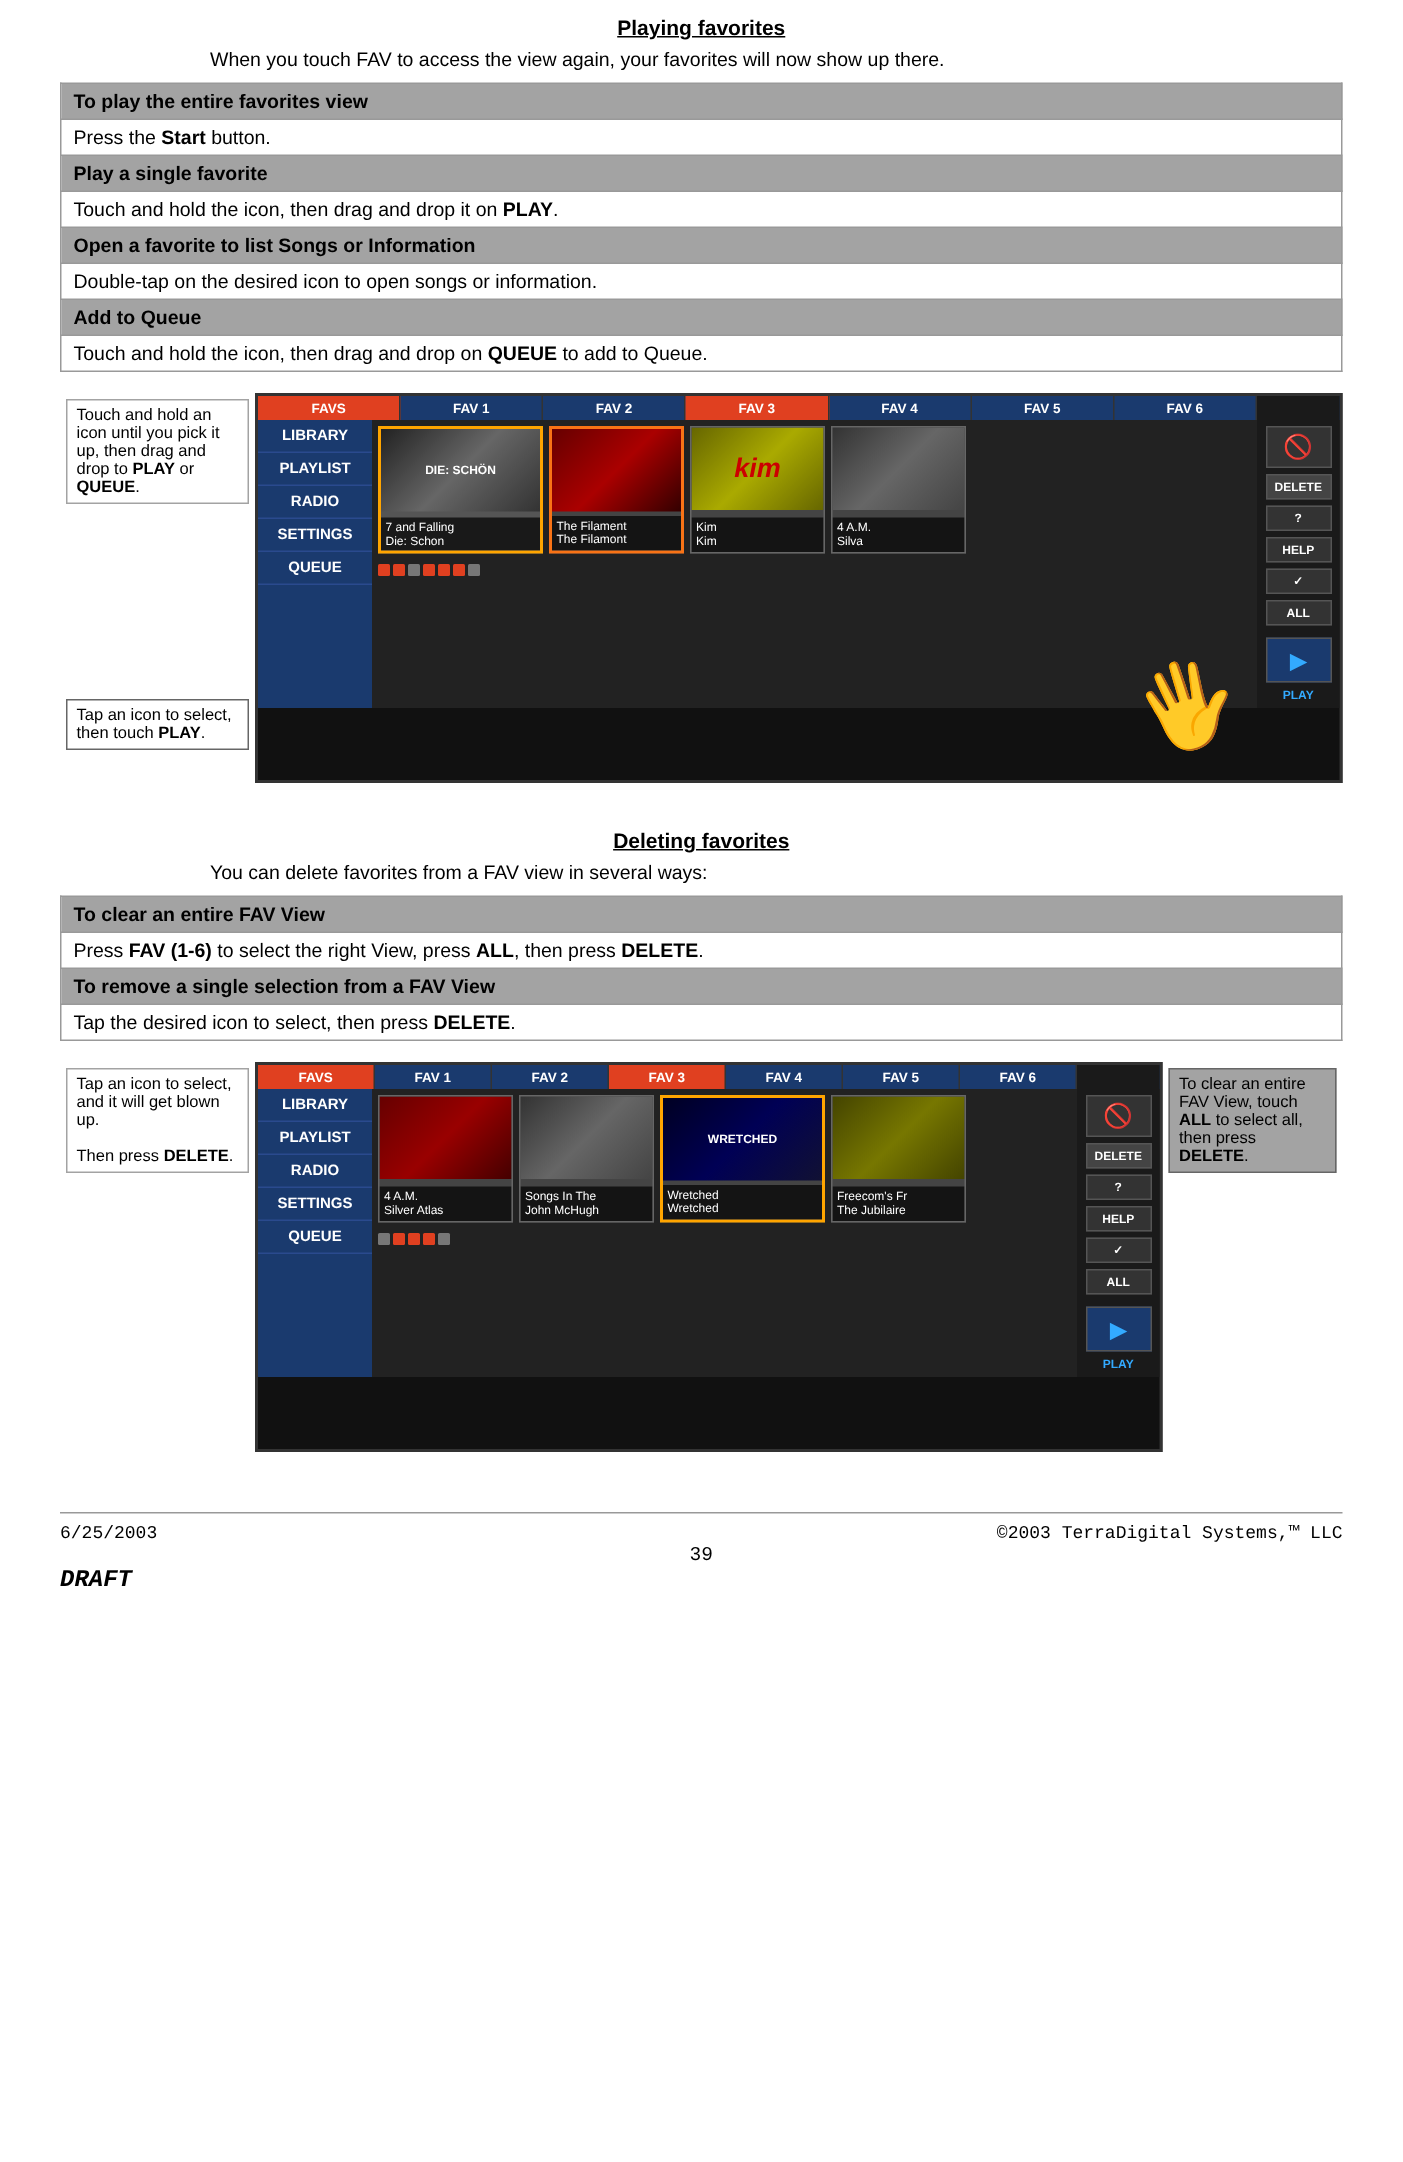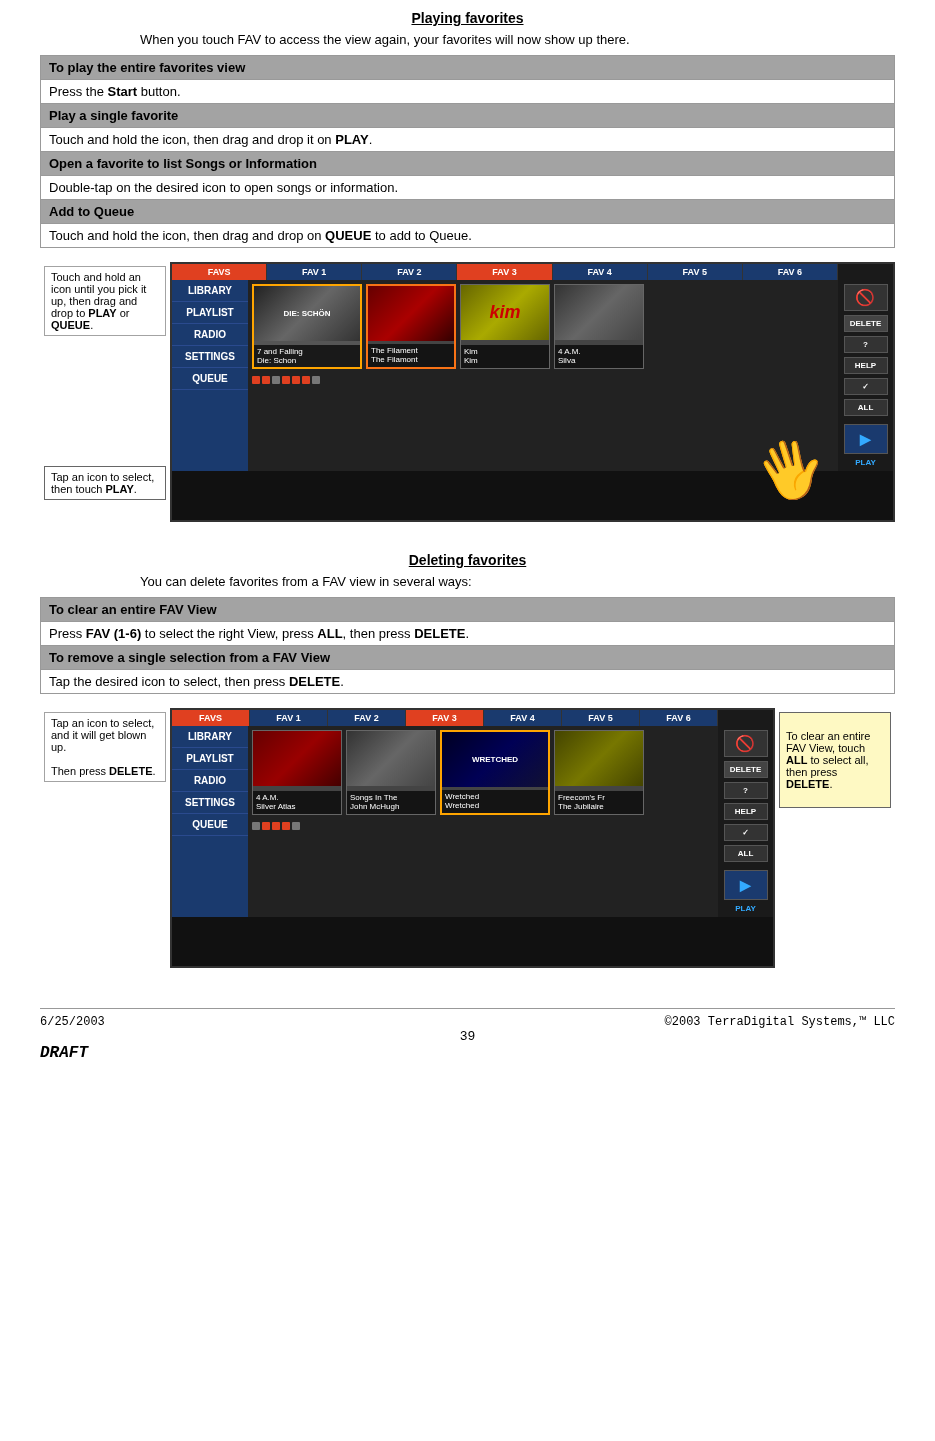--- a/index.html
+++ b/index.html
@@ -81,22 +81,22 @@
     }
     .callout-right {
       width: 120px;
       min-width: 120px;
       font-size: 11px;
       text-align: center;
       padding: 4px;
     }
     .callout-right .callout-box {
       border: 1px solid #666;
-      background: #fef9c3;
-      padding: 17px 6px;
+      background: #a3a3a3;
+      padding: 4px 6px;
       font-size: 11px;
       text-align: left;
     }
 
     
     .ui-mockup {
       flex: 1;
       background: #111;
       border: 2px solid #333;
       padding: 0;

